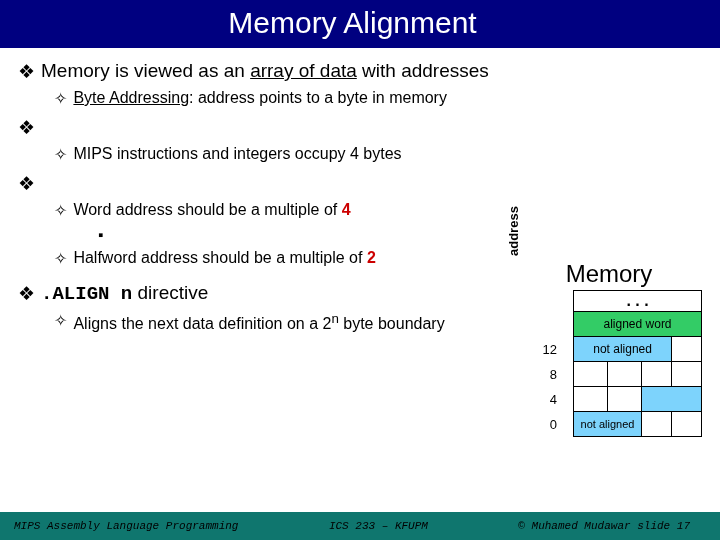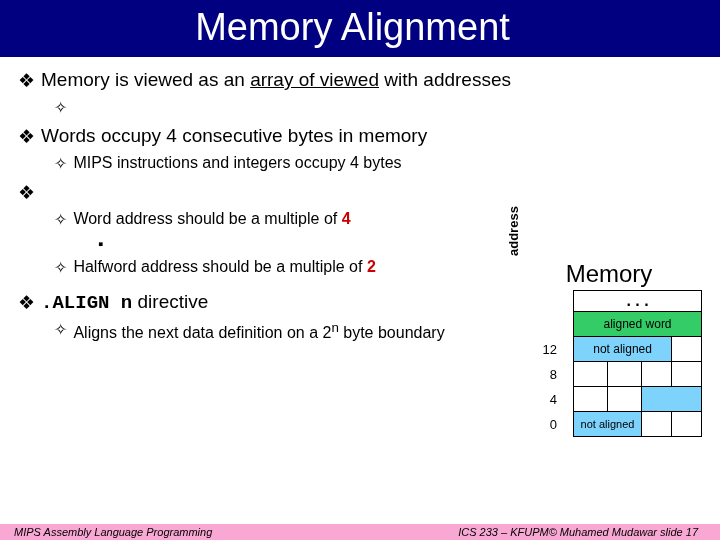--- a/index.html
+++ b/index.html
@@ -9,21 +9,21 @@
     height: 540px;
     background: #fff;
     font-family: Arial, sans-serif;
     position: relative;
     overflow: hidden;
   }
   .title-bar {
     background: #000080;
     color: #fff;
     font-family: "Comic Sans MS", cursive, sans-serif;
-    font-size: 38px;
+    font-size: 30px;
     text-align: center;
     padding: 6px 15px 8px 0;
     font-weight: normal;
   }
   .content {
     padding: 4px 18px 0 18px;
   }
   .lvl1 {
     font-size: 19px;
     margin: 8px 0 4px 0;
@@ -54,31 +54,31 @@
   }
   .ul { text-decoration: underline; }
   .b { font-weight: bold; }
   .hl1 { color: #cc0000; font-weight: bold; }
   .mono { font-family: "Courier New", monospace; }
   .footer {
     position: absolute;
     bottom: 0;
     left: 0;
     right: 0;
-    background: #f9a8d4;
-    height: 16px;
+    background: #0f766e;
+    height: 28px;
     display: flex;
     align-items: center;
     font-style: italic;
     font-size: 11px;
-    font-family: Liberation Sans, sans-serif;
+    font-family: Liberation Mono, monospace;
   }
   .footer .left { flex: 0 0 auto; padding-left: 14px; }
-  .footer .center { flex: 1; text-align: right; }
-  .footer .right { flex: 0 0 auto; padding-right: 22px; text-align: center; }
+  .footer .center { flex: 1; text-align: center; }
+  .footer .right { flex: 0 0 auto; padding-right: 30px; text-align: center; }
 
   
   .memwrap {
     position: absolute;
     right: 18px;
     top: 212px;
     width: 186px;
   }
   .memlabel {
     text-align: center;
@@ -132,31 +132,33 @@
 </head>
 <body>
 
 <div class="title-bar">Memory Alignment</div>
 
 <div class="content">
 
   <div class="lvl1">
     <span class="bullet">❖</span>
     <span>
-      <span>Memory is viewed as an </span><span class="ul">array of viewed</span><span> with addresses</span>
+      <span>Memory is viewed as an </span><span class="ul">array of data</span><span> with addresses</span>
     </span>
   </div>
 
   <div class="lvl2">
     <span class="bullet">✧</span>
+    <span>
+      <span class="ul">Byte Addressing</span><span>: address points to a byte in memory</span>
+    </span>
   </div>
 
   <div class="lvl1">
     <span class="bullet">❖</span>
-    <span>Words occupy 4 consecutive bytes in memory</span>
   </div>
 
   <div class="lvl2 row-constrain">
     <span class="bullet">✧</span>
     <span>MIPS instructions and integers occupy 4 bytes</span>
   </div>
 
   <div class="lvl1 row-constrain">
     <span class="bullet">❖</span>
   </div>

